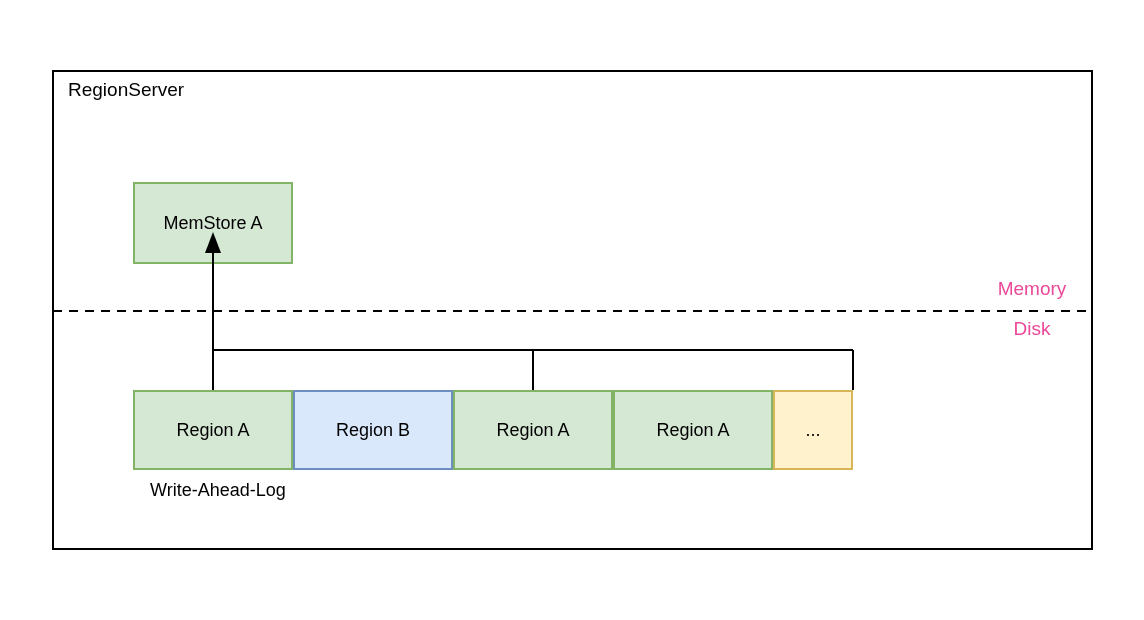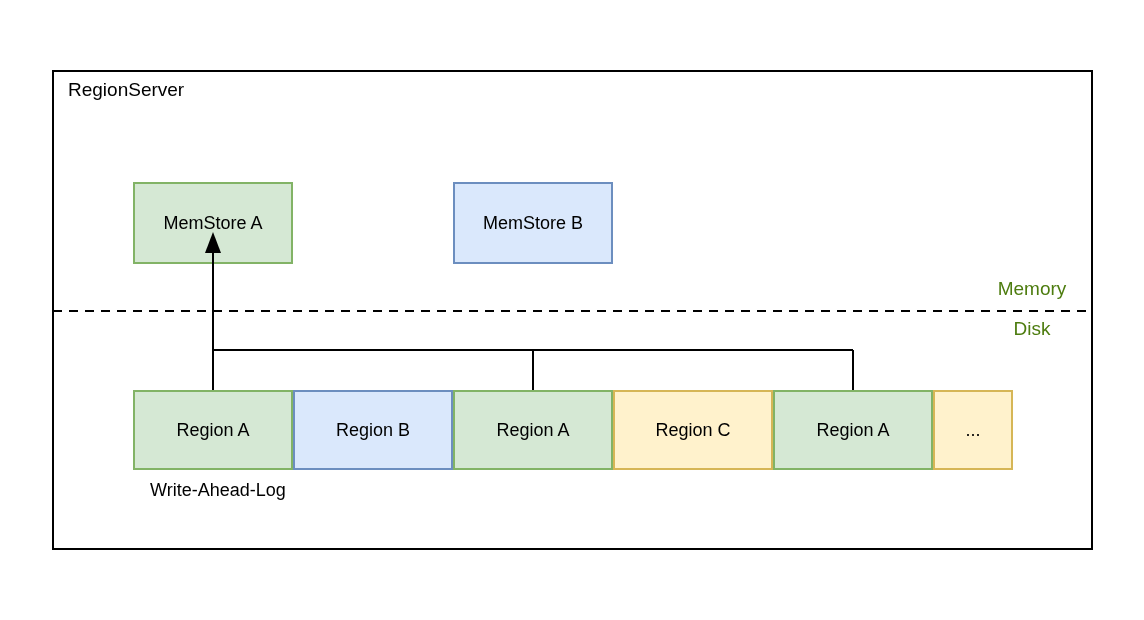--- a/index.html
+++ b/index.html
@@ -49,21 +49,21 @@
   }
   .ms-a { left: 133px; }
   .ms-b { left: 453px; }
   .ms-c { left: 773px; }
   .zone-label {
     position: absolute;
     left: 972px;
     width: 120px;
     text-align: center;
     font-size: 19px;
-    color: #4d7c0f;
+    color: #ec4899;
   }
   .memory-label { top: 278px; }
   .disk-label   { top: 318px; }
   .wal-row {
     position: absolute;
     left: 133px;
     top: 390px;
     height: 80px;
     display: flex;
     flex-direction: row;
@@ -111,39 +111,33 @@
 <body>
 
 <div class="canvas">
 
   <div class="outer-box"></div>
   <div class="rs-title">RegionServer</div>
 
   <div class="memstore ms-a" style="background-color: rgb(213, 232, 212); border-color: rgb(130, 179, 102);">
     <span>MemStore A</span>
   </div>
-  <div class="memstore ms-b" style="background-color: rgb(218, 232, 252); border-color: rgb(108, 142, 191);">
-    <span>MemStore B</span>
-  </div>
 
   <div class="zone-label memory-label">Memory</div>
   <div class="zone-label disk-label">Disk</div>
 
   <div class="wal-row">
     <div class="wal-segment seg-wide" style="background-color: rgb(213, 232, 212); border-color: rgb(130, 179, 102);">
       <span>Region A</span>
     </div>
     <div class="wal-segment seg-wide" style="background-color: rgb(218, 232, 252); border-color: rgb(108, 142, 191);">
       <span>Region B</span>
     </div>
     <div class="wal-segment seg-wide" style="background-color: rgb(213, 232, 212); border-color: rgb(130, 179, 102);">
       <span>Region A</span>
-    </div>
-    <div class="wal-segment seg-wide" style="background-color: rgb(255, 242, 204); border-color: rgb(214, 182, 86);">
-      <span>Region C</span>
     </div>
     <div class="wal-segment seg-wide" style="background-color: rgb(213, 232, 212); border-color: rgb(130, 179, 102);">
       <span>Region A</span>
     </div>
     <div class="wal-segment seg-narrow" style="background-color: rgb(255, 242, 204); border-color: rgb(214, 182, 86);">
       <span>...</span>
     </div>
   </div>
 
   <div class="wal-label">Write-Ahead-Log</div>

